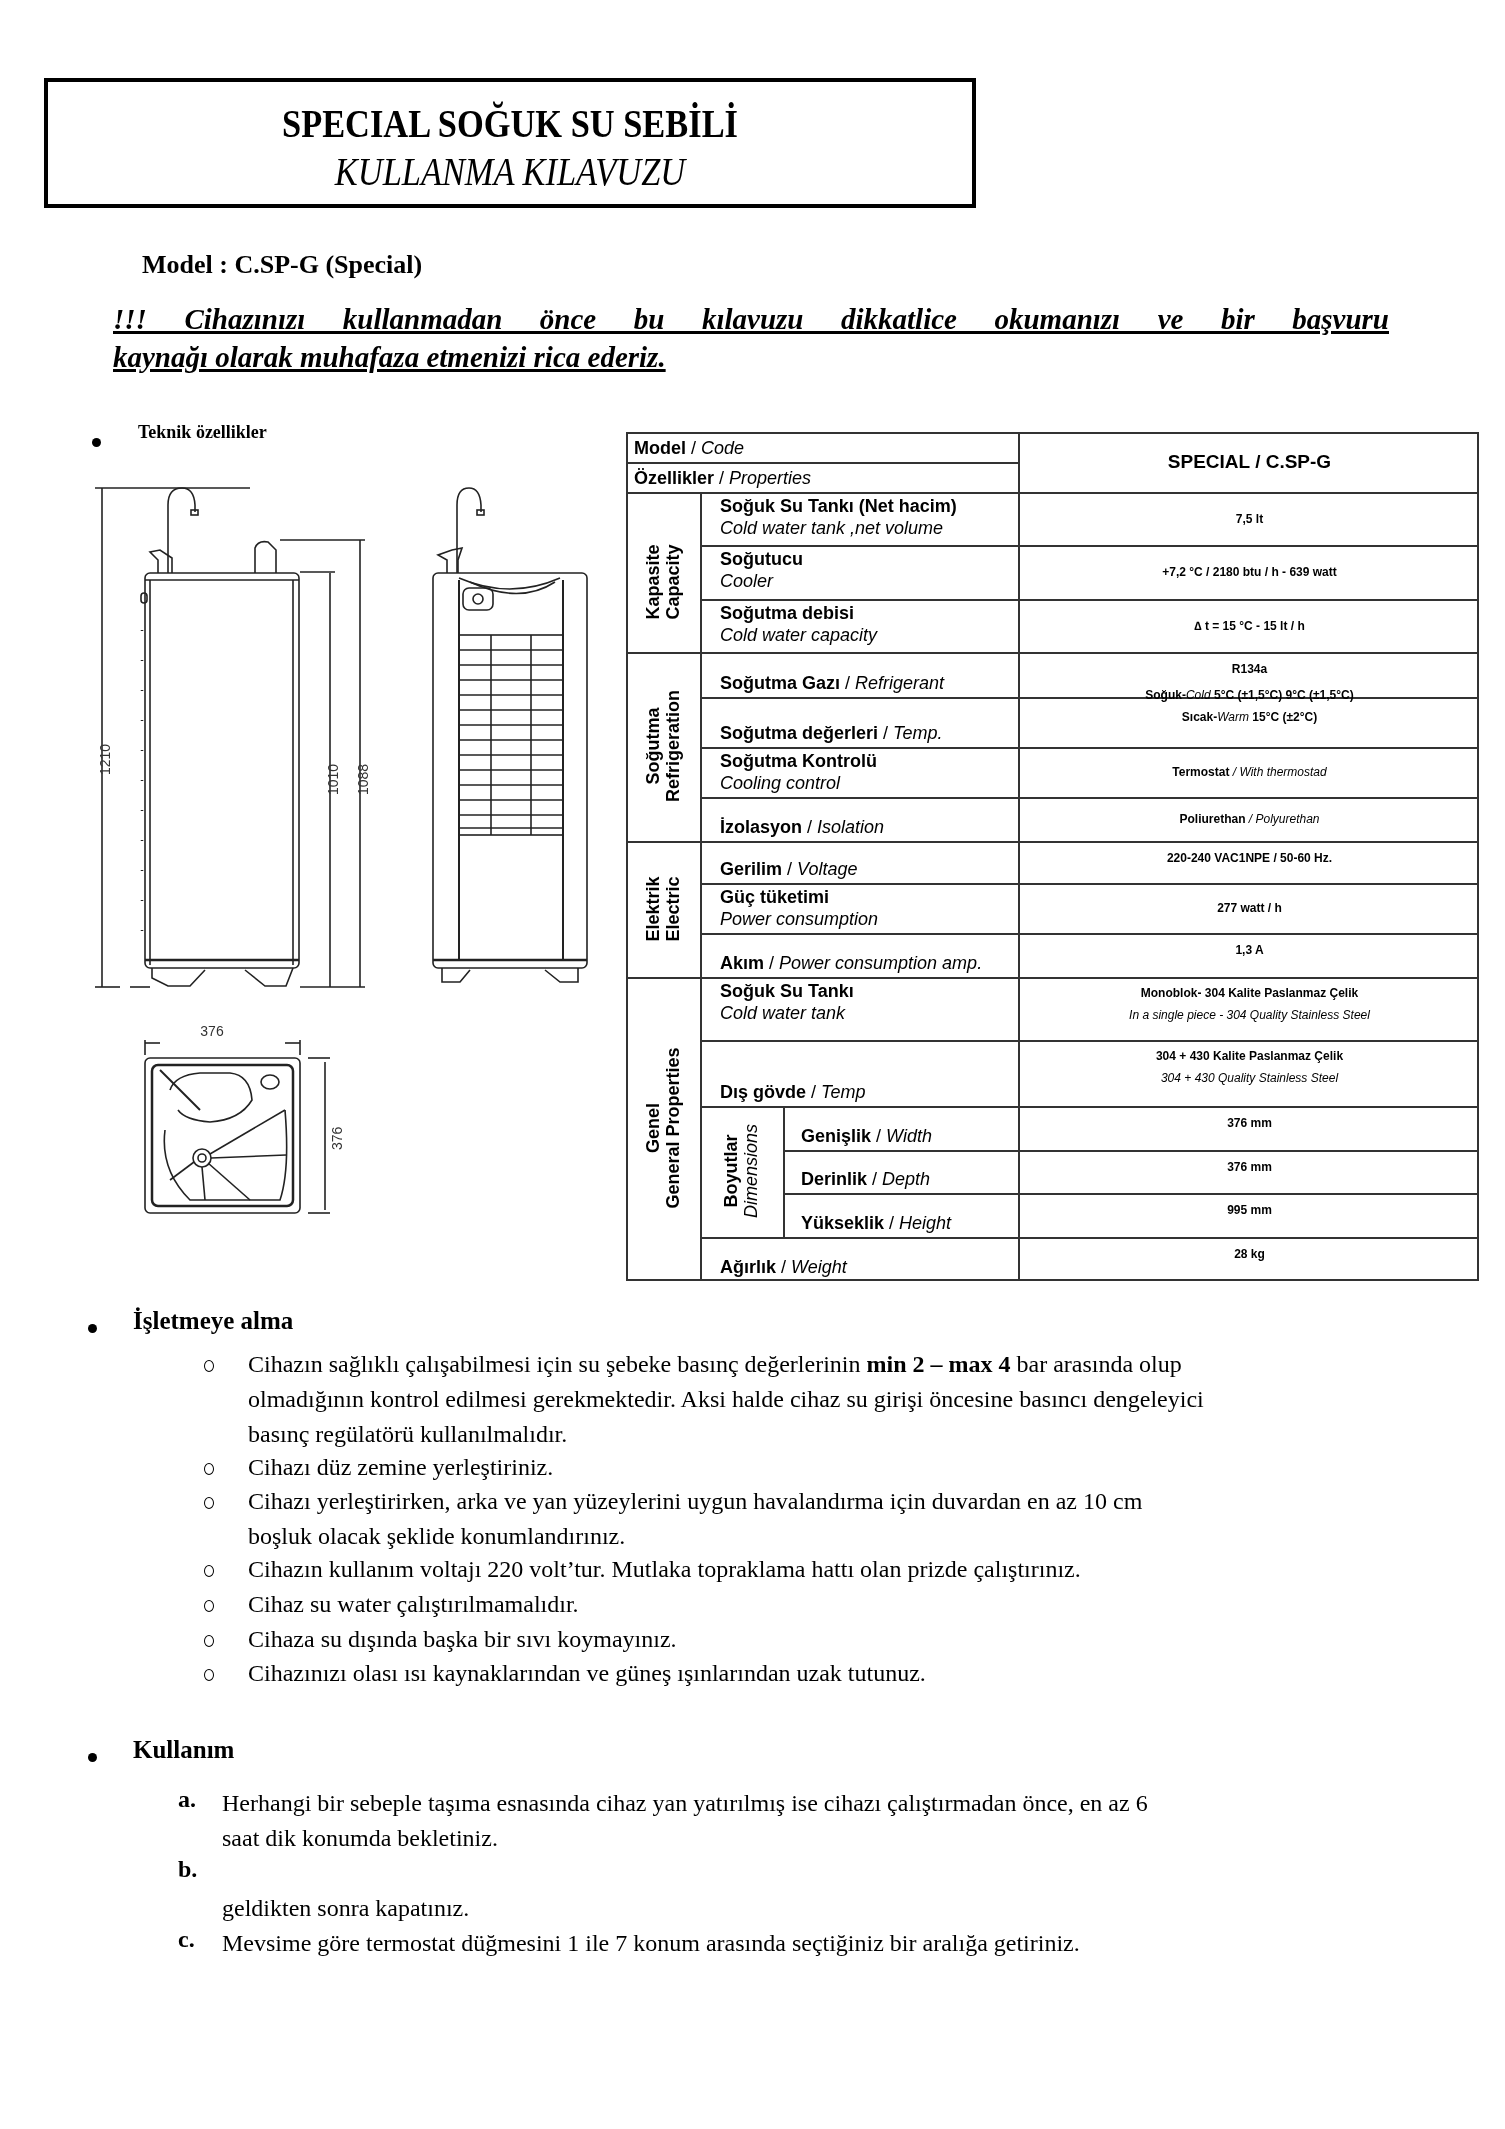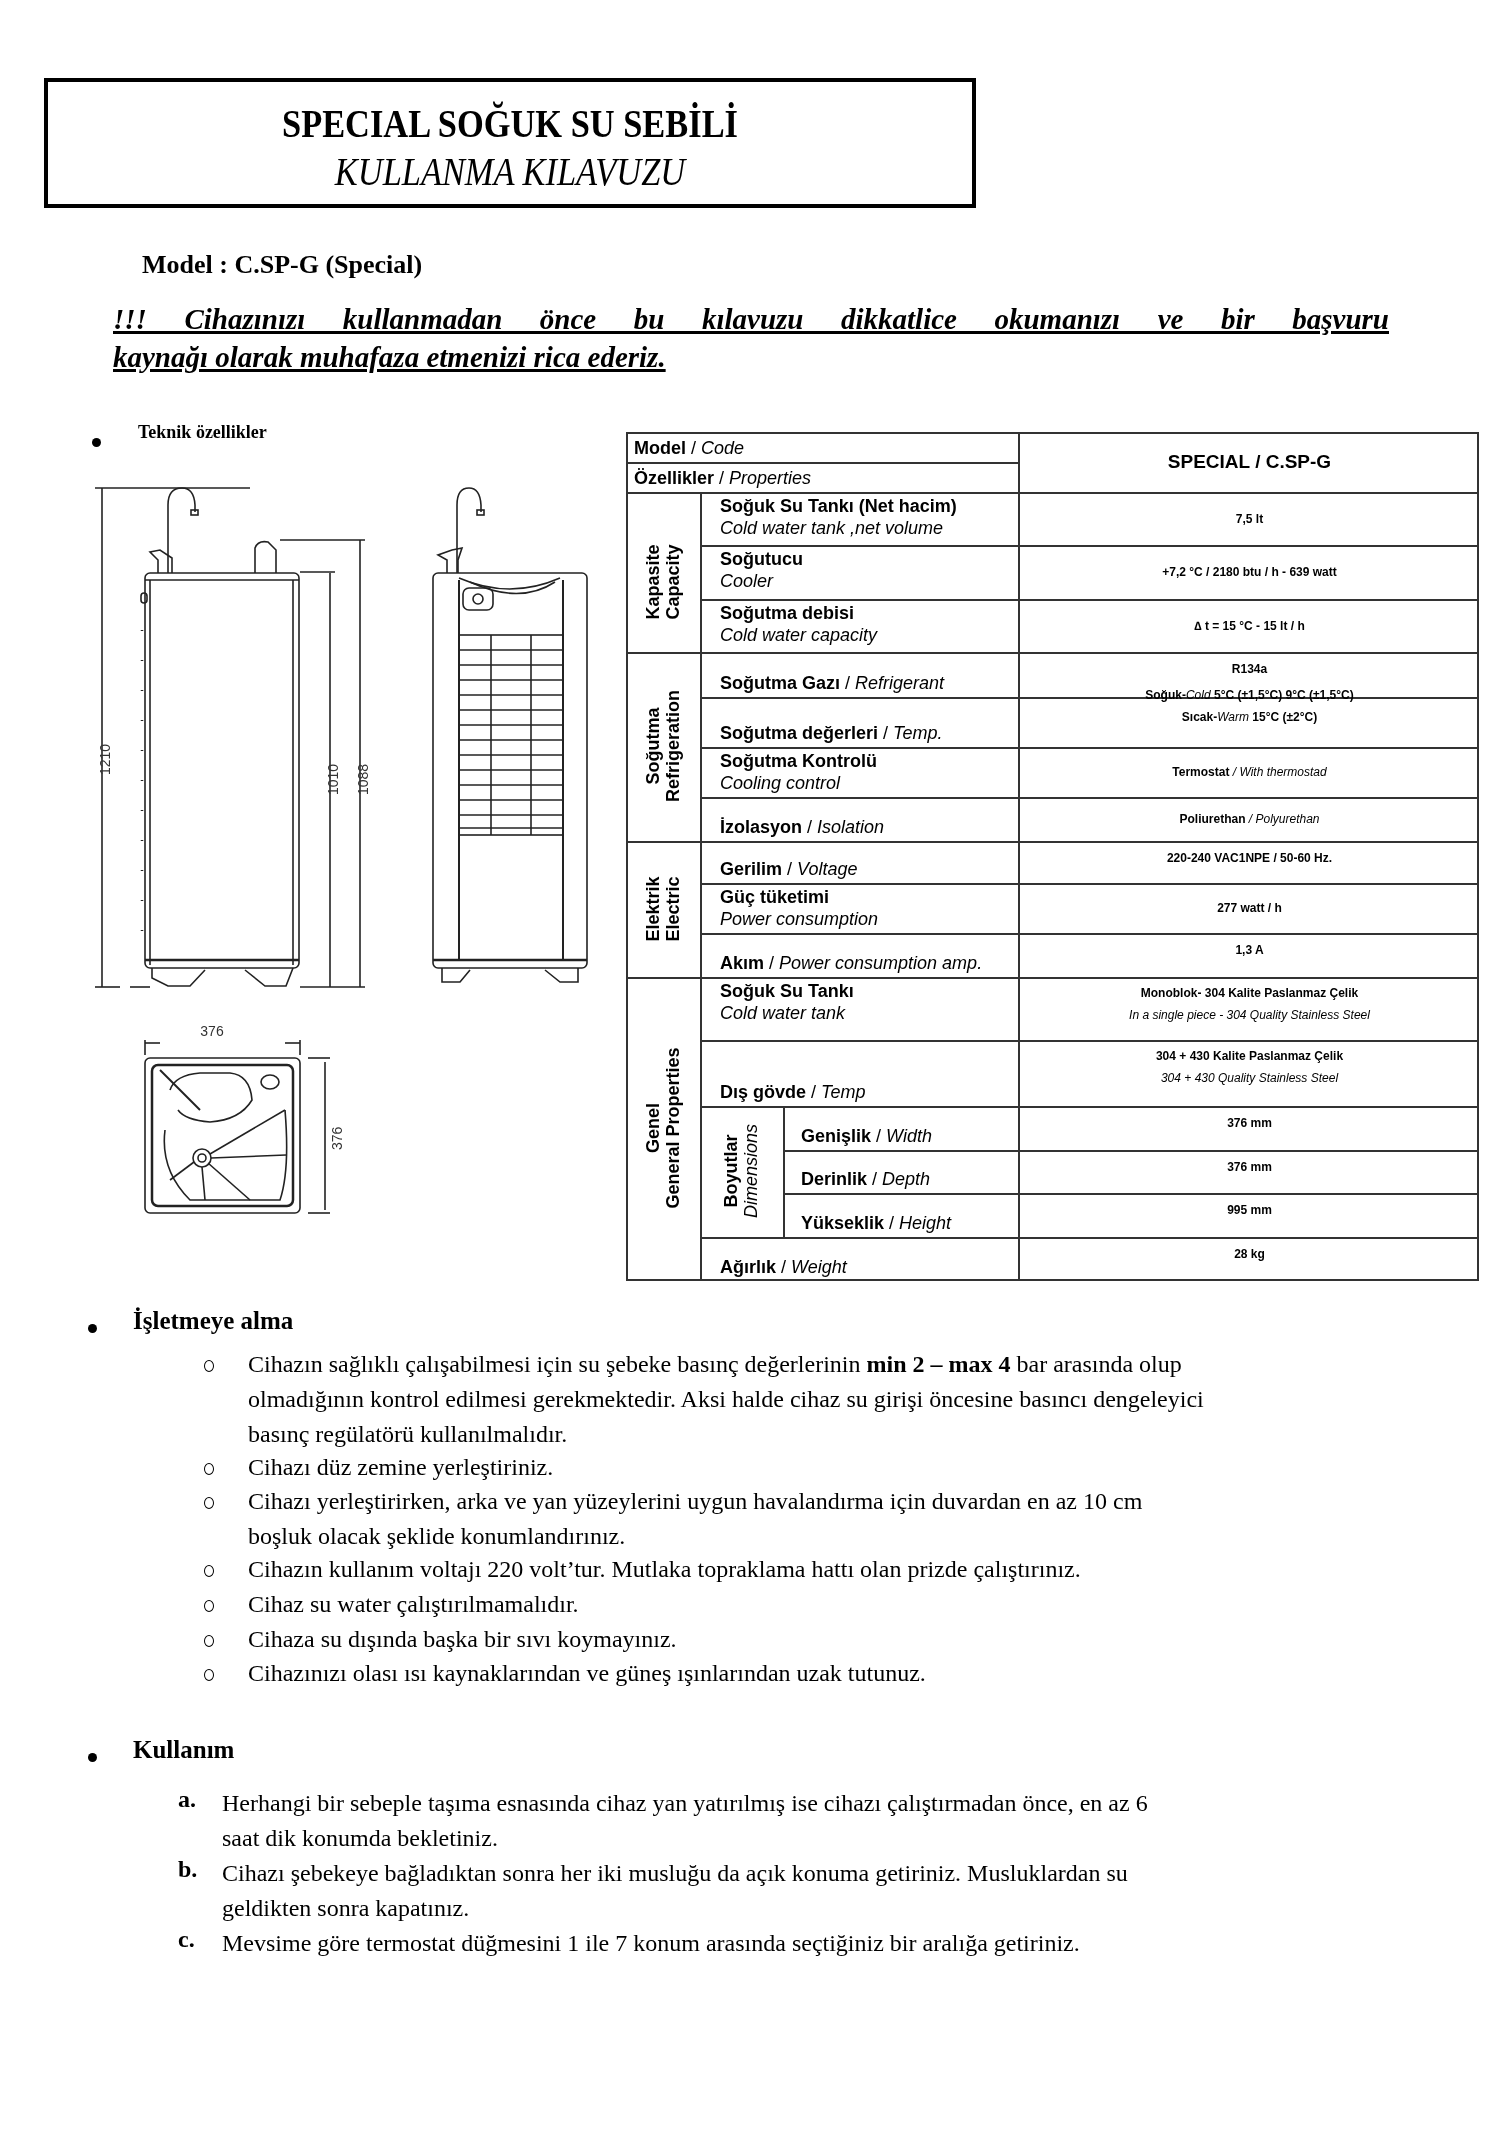--- a/index.html
+++ b/index.html
@@ -287,16 +287,16 @@
     <div class="circ" style="left: 204px; top: 1669px;"></div>
     <div class="item" style="left: 248px; top: 1656px; width: 1230px;"><span>Cihazınızı olası ısı kaynaklarından ve güneş ışınlarından uzak tutunuz.</span></div>
   </div>
 
 <div class="bullet-dot" style="left:88px; top:1753px;"></div>
 <div class="abs bullet-head" style="left:133px; top:1736px; font-size:25px; font-weight:bold;">Kullanım</div>
 <div id="usage-list">
     <div class="letter" style="left: 178px; top: 1786px;">a.</div>
     <div class="item" style="left: 222px; top: 1786px; width: 1250px;"><span>Herhangi bir sebeple taşıma esnasında cihaz yan yatırılmış ise cihazı çalıştırmadan önce, en az 6</span><br><span>saat dik konumda bekletiniz.</span></div>
     <div class="letter" style="left: 178px; top: 1856px;">b.</div>
-    <div class="item" style="left: 222px; top: 1856px; width: 1250px;"><span>Cihazı şebekeye bağladıktan sonra her iki musluğu da açık konuma getiriniz. Musluklardan su</span><br><span>geldikten sonra kapatınız.</span></div>
+    <div class="item" style="left: 222px; top: 1856px; width: 1250px;"><br><span>geldikten sonra kapatınız.</span></div>
     <div class="letter" style="left: 178px; top: 1926px;">c.</div>
     <div class="item" style="left: 222px; top: 1926px; width: 1250px;"><span>Mevsime göre termostat düğmesini 1 ile 7 konum arasında seçtiğiniz bir aralığa getiriniz.</span></div>
   </div>
 
 </body></html>

